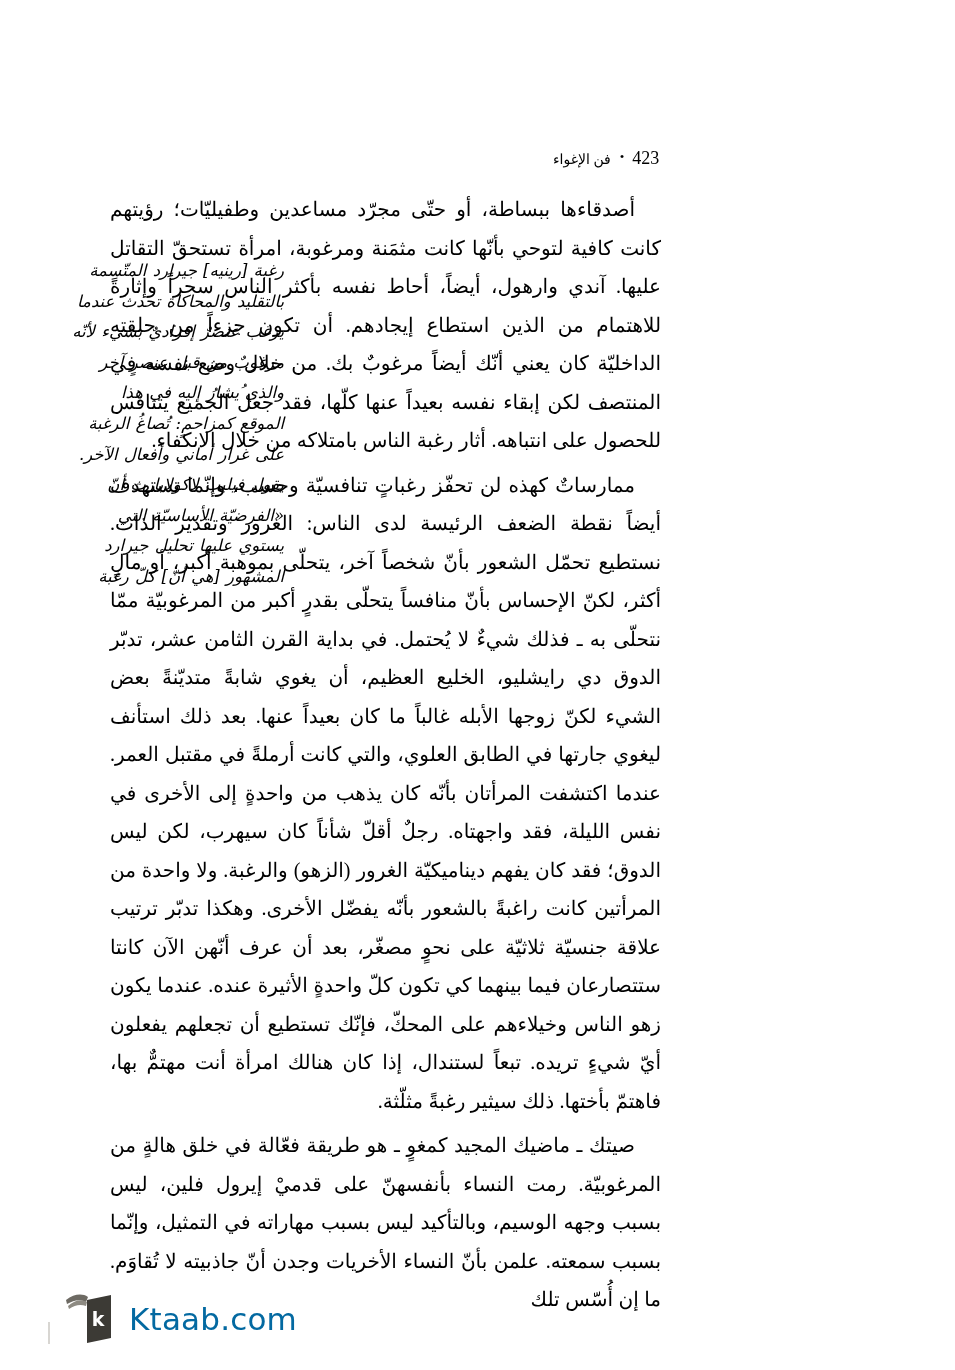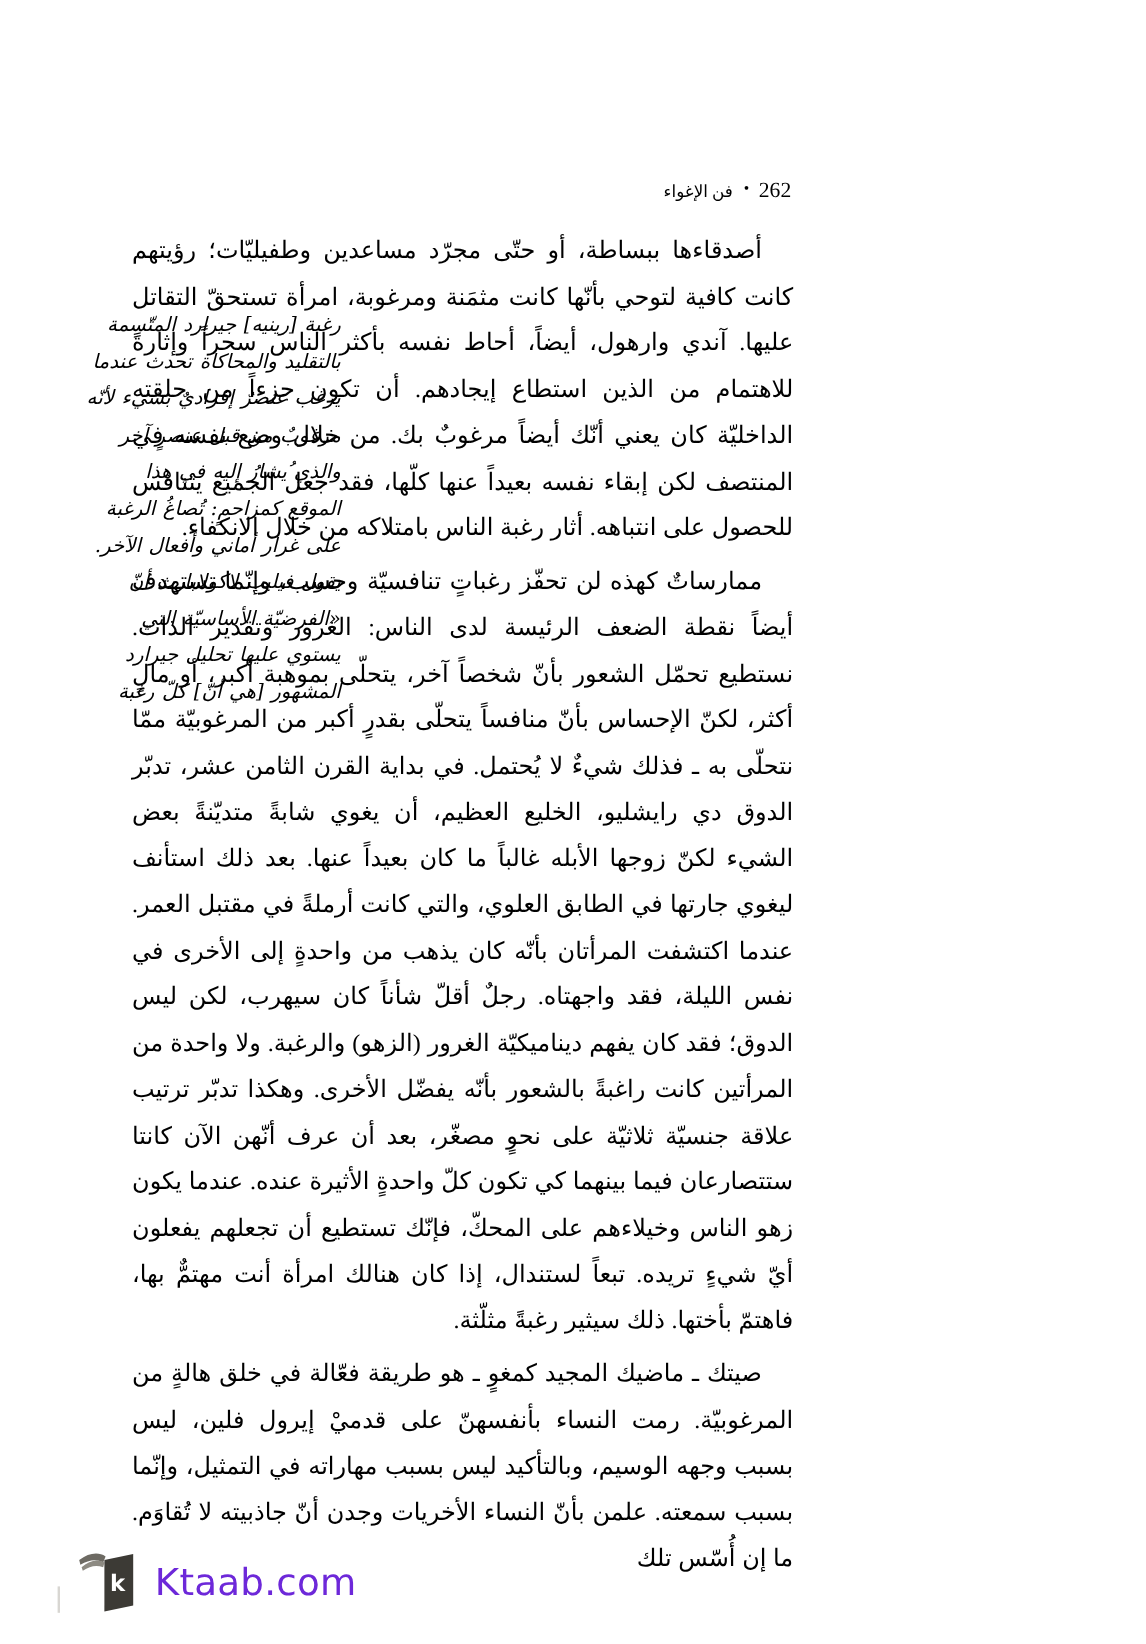--- a/index.html
+++ b/index.html
@@ -117,41 +117,41 @@
   .book-logo {
     width: 52px;
     height: 58px;
     position: relative;
     flex: 0 0 auto;
   }
   .book-logo svg { display: block; }
   .brand-text {
     font-family: "DejaVu Sans", "Liberation Sans", sans-serif;
     font-size: 31px;
-    color: #6d28d9;
+    color: #0369a1;
     letter-spacing: .2px;
     line-height: 1;
     font-weight: 400;
   }
   .edge-tick {
     position: absolute;
     left: 48px;
     top: 1322px;
     width: 2px;
     height: 22px;
     background: #d8d6d2;
   }
 </style>
 </head>
 <body>
 
 <div class="page">
 
   <div class="running-head">
-    <span class="rh-inner"><span class="rh-page">262</span><span class="rh-sep">•</span><span class="rh-title">فن الإغواء</span></span>
+    <span class="rh-inner"><span class="rh-page">423</span><span class="rh-sep">•</span><span class="rh-title">فن الإغواء</span></span>
   </div>
 
   <div class="body-col">
     <p>أصدقاءها ببساطة، أو حتّى مجرّد مساعدين وطفيليّات؛ رؤيتهم كانت كافية لتوحي بأنّها كانت مثمَنة ومرغوبة، امرأة تستحقّ التقاتل عليها. آندي وارهول، أيضاً، أحاط نفسه بأكثر الناس سحراً وإثارةً للاهتمام من الذين استطاع إيجادهم. أن تكون جزءاً من حلقته الداخليّة كان يعني أنّك أيضاً مرغوبٌ بك. من خلال وضع نفسه في المنتصف لكن إبقاء نفسه بعيداً عنها كلّها، فقد جعل الجميع يتنافس للحصول على انتباهه. أثار رغبة الناس بامتلاكه من خلال الانكفاء.</p>
     <p>ممارساتٌ كهذه لن تحفّز رغباتٍ تنافسيّة وحسب، وإنّما تستهدف أيضاً نقطة الضعف الرئيسة لدى الناس: الغرور وتقدير الذات. نستطيع تحمّل الشعور بأنّ شخصاً آخر، يتحلّى بموهبة أكبر، أو مالٍ أكثر، لكنّ الإحساس بأنّ منافساً يتحلّى بقدرٍ أكبر من المرغوبيّة ممّا نتحلّى به ـ فذلك شيءٌ لا يُحتمل. في بداية القرن الثامن عشر، تدبّر الدوق دي رايشليو، الخليع العظيم، أن يغوي شابةً متديّنةً بعض الشيء لكنّ زوجها الأبله غالباً ما كان بعيداً عنها. بعد ذلك استأنف ليغوي جارتها في الطابق العلوي، والتي كانت أرملةً في مقتبل العمر. عندما اكتشفت المرأتان بأنّه كان يذهب من واحدةٍ إلى الأخرى في نفس الليلة، فقد واجهتاه. رجلٌ أقلّ شأناً كان سيهرب، لكن ليس الدوق؛ فقد كان يفهم ديناميكيّة الغرور (الزهو) والرغبة. ولا واحدة من المرأتين كانت راغبةً بالشعور بأنّه يفضّل الأخرى. وهكذا تدبّر ترتيب علاقة جنسيّة ثلاثيّة على نحوٍ مصغّر، بعد أن عرف أنّهن الآن كانتا ستتصارعان فيما بينهما كي تكون كلّ واحدةٍ الأثيرة عنده. عندما يكون زهو الناس وخيلاءهم على المحكّ، فإنّك تستطيع أن تجعلهم يفعلون أيّ شيءٍ تريده. تبعاً لستندال، إذا كان هنالك امرأة أنت مهتمٌّ بها، فاهتمّ بأختها. ذلك سيثير رغبةً مثلّثة.</p>
     <p>صيتك ـ ماضيك المجيد كمغوٍ ـ هو طريقة فعّالة في خلق هالةٍ من المرغوبيّة. رمت النساء بأنفسهنّ على قدميْ إيرول فلين، ليس بسبب وجهه الوسيم، وبالتأكيد ليس بسبب مهاراته في التمثيل، وإنّما بسبب سمعته. علمن بأنّ النساء الأخريات وجدن أنّ جاذبيته لا تُقاوَم. ما إن أُسّس تلك</p>
   </div>
 
   <div class="margin-col">
     <div class="note-gap-1"></div>

